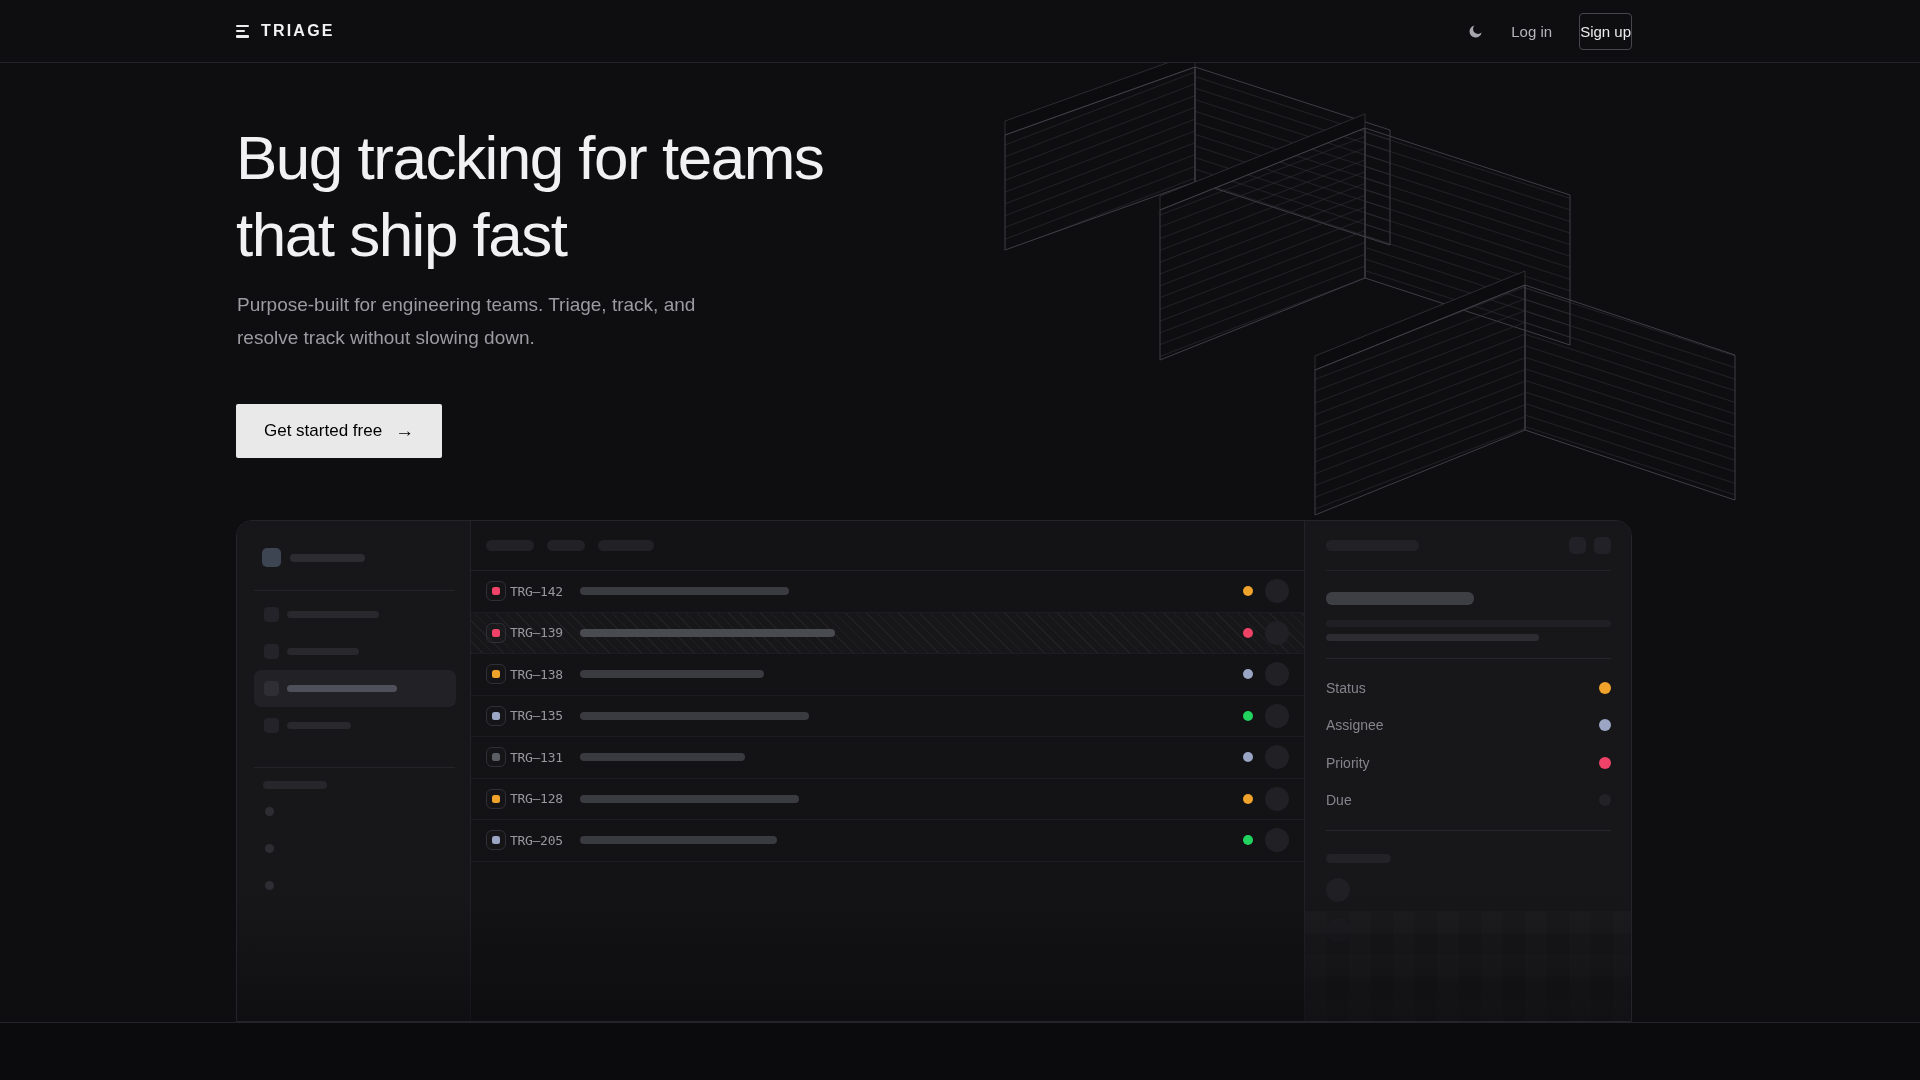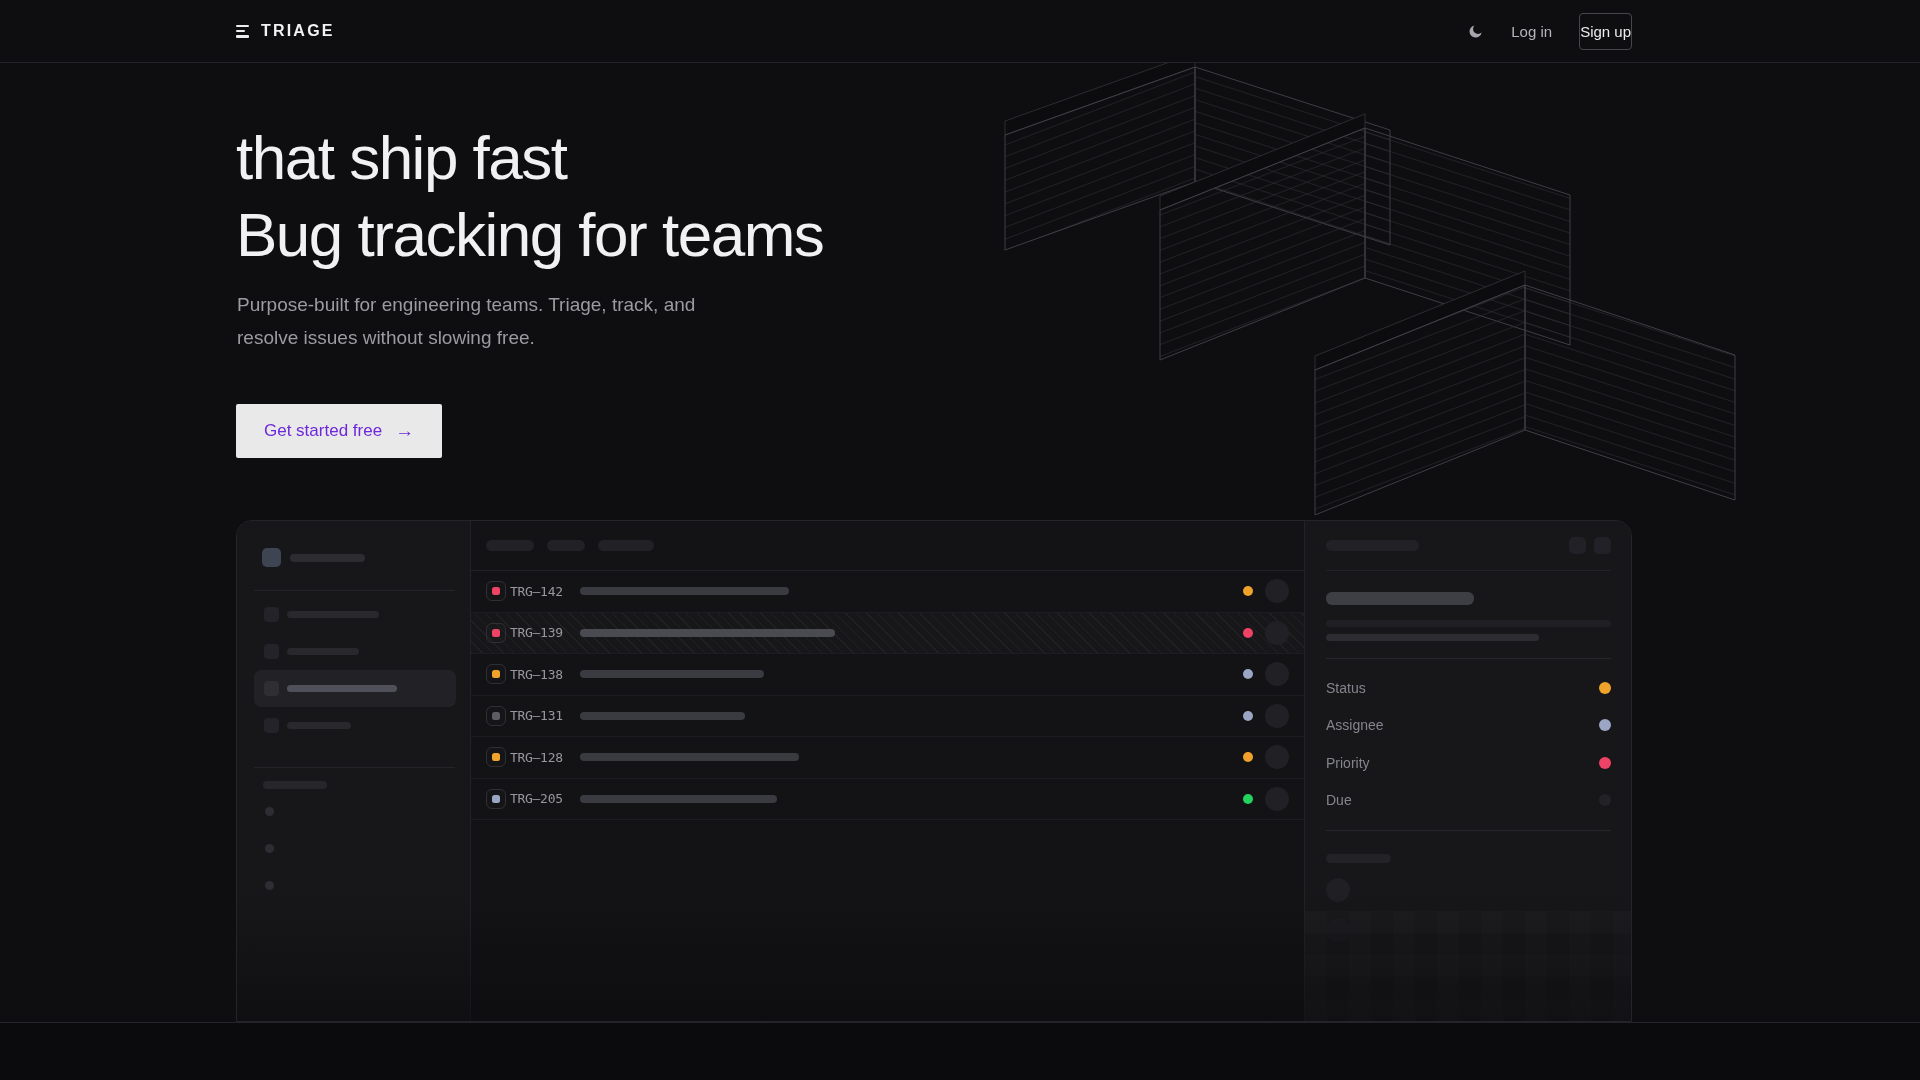--- a/index.html
+++ b/index.html
@@ -26,21 +26,21 @@
             font-size:15px; color:#ededef; cursor:pointer; font-family:inherit; }
 
   
   .hero-art { position:absolute; top:0; left:0; z-index:0; }
   .hero-title { position:absolute; left:236px; top:119px; z-index:1;
                 font-size:62px; line-height:77px; font-weight:500; letter-spacing:-1.5px; color:#f1f1f3; }
   .hero-sub { position:absolute; left:237px; top:289px; z-index:1; width:480px;
               font-size:19px; line-height:32.5px; color:#9b9ba1; }
   .cta { position:absolute; left:236px; top:404px; z-index:2; height:54px; padding:0 28px;
          display:inline-flex; align-items:center; gap:13px; background:#e9e9ea; border:none;
-         border-radius:2px; font-family:inherit; font-size:17px; font-weight:500; color:#6d28d9; cursor:pointer; }
+         border-radius:2px; font-family:inherit; font-size:17px; font-weight:500; color:#000000; cursor:pointer; }
   .cta .arrow { font-size:19px; line-height:1; transform:translateY(-1px); }
 
   
   .card { position:absolute; left:236px; top:520px; width:1396px; height:502px; z-index:2;
           background:#131316; border:1px solid #242429; border-radius:16px 16px 0 0;
           overflow:hidden; display:grid; grid-template-columns:234px 833px 327px; }
   .card::after { content:''; position:absolute; left:0; right:0; bottom:0; height:130px;
                  background:linear-gradient(180deg, rgba(8,8,10,0) 0%, rgba(8,8,10,.5) 100%);
                  pointer-events:none; z-index:3; }
   .skel { border-radius:4px; }
@@ -164,24 +164,24 @@
         <svg width="17" height="17" viewBox="0 0 24 24">
           <path d="M20.6 13.4A8.6 8.6 0 1 1 10.6 3.4a6.9 6.9 0 1 0 10 10z" fill="#a6a6ad"></path>
         </svg>
       </span>
       <span class="login">Log in</span>
       <button class="signup">Sign up</button>
     </div>
   </header>
 
   <h1 class="hero-title">
+    <span style="display:block">Bug tracking for teams</span>
     <span style="display:block">that ship fast</span>
-    <span style="display:block">Bug tracking for teams</span>
   </h1>
-  <p class="hero-sub">Purpose-built for engineering teams. Triage, track, and resolve issues without slowing free.</p>
+  <p class="hero-sub">Purpose-built for engineering teams. Triage, track, and resolve track without slowing down.</p>
   <button class="cta">
     <span>Get started free</span>
     <span class="arrow">→</span>
   </button>
 
   <div class="card">
 
     <aside class="sb">
       <div class="sb-ws">
         <span class="sb-ws-icon"></span>
@@ -241,20 +241,30 @@
     <span class="issue-spacer"></span>
     <span class="issue-status-dot"></span>
     <span class="issue-avatar"></span>
   </div>
           <div class="issue-row" style="--icon-c: #f0a32a; --dot-c: #9aa6c4;">
     <span class="issue-icon">
               <i></i>
             </span>
     <span class="issue-id">TRG–138</span>
     <span class="issue-title-skeleton skel" style="width: 184px;"></span>
+    <span class="issue-spacer"></span>
+    <span class="issue-status-dot"></span>
+    <span class="issue-avatar"></span>
+  </div>
+          <div class="issue-row" style="--icon-c: #9aa6c4; --dot-c: #22d35f;">
+    <span class="issue-icon">
+              <i></i>
+            </span>
+    <span class="issue-id">TRG–135</span>
+    <span class="issue-title-skeleton skel" style="width: 229px;"></span>
     <span class="issue-spacer"></span>
     <span class="issue-status-dot"></span>
     <span class="issue-avatar"></span>
   </div>
           <div class="issue-row" style="--icon-c: #5c5c64; --dot-c: #9aa6c4;">
     <span class="issue-icon">
               <i></i>
             </span>
     <span class="issue-id">TRG–131</span>
     <span class="issue-title-skeleton skel" style="width: 165px;"></span>

